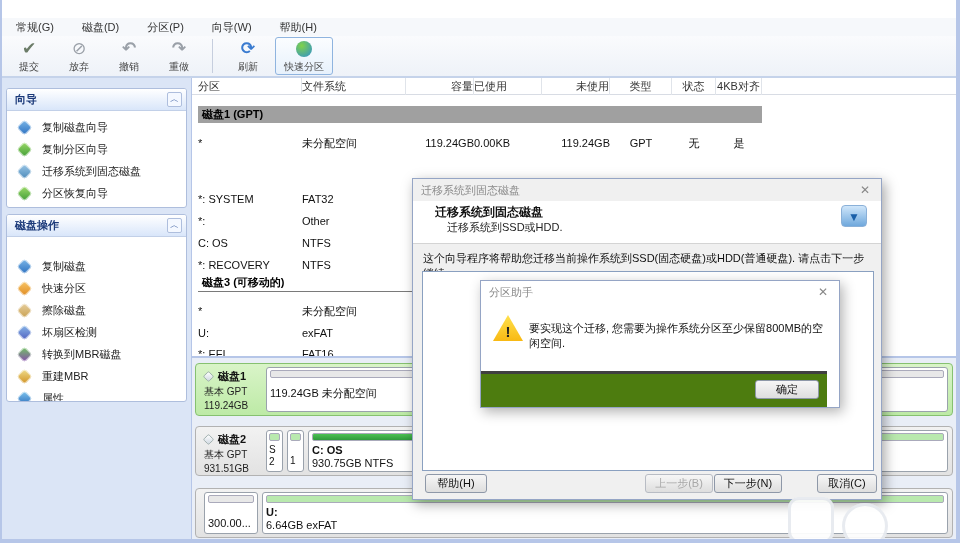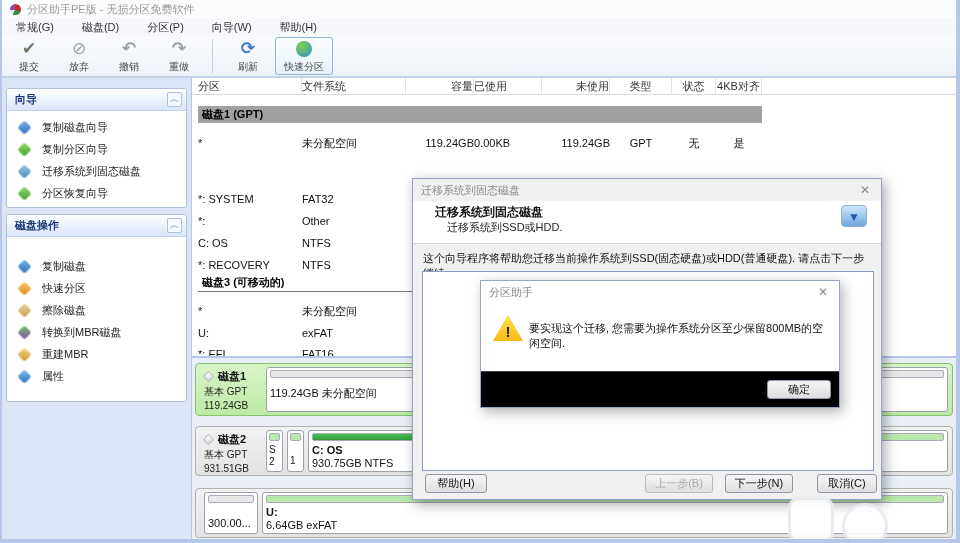--- a/index.html
+++ b/index.html
@@ -94,46 +94,42 @@
              color:#1a5fa8; font-size:12px; text-align:center; line-height:22px; }
   .wiz-sep { height:1px; background:#d4d4d4; }
   .wiz-body-text { position:absolute; left:10px; top:72px; width:452px; font-size:11px; color:#111; }
   .wiz-list { position:absolute; left:9px; top:92px; width:452px; height:200px; background:#fff; border:1px solid #8aa0c0; }
   .btn { background:linear-gradient(#f6f6f6,#dedede); border:1px solid #8e98a8; border-radius:3px;
          font-size:11px; color:#111; text-align:center; position:absolute; height:19px; line-height:17px;
          font-family:"Liberation Sans",sans-serif; }
   .btn.disabled { color:#a8a8a8; border-color:#b8bcc4; }
   .wiz-help { left:12px; bottom:6px; width:62px; }
   .wiz-back { left:232px; bottom:6px; width:68px; }
-  .wiz-next { left:312px; bottom:6px; width:68px; }
+  .wiz-next { left:301px; bottom:6px; width:68px; }
   .wiz-cancel { left:404px; bottom:6px; width:60px; }
   .msgbox { position:absolute; left:478px; top:280px; width:360px; height:128px; background:#fff;
             border:1px solid #95a5c5; box-shadow:3px 4px 12px rgba(0,0,0,.3); z-index:40; }
   .msg-body { position:relative; height:68px; }
   .warn-tri { position:absolute; left:12px; top:12px; width:30px; height:26px;
               background:linear-gradient(#ffe14d,#f8b913); clip-path:polygon(50% 0,100% 100%,0 100%); }
   .warn-tri span { position:absolute; left:0; right:0; bottom:1px; text-align:center; font-size:15px; font-weight:bold; color:#222; }
   .msg-text { position:absolute; left:48px; top:18px; width:296px; font-size:11px; color:#111; }
-  .msg-footer { position:absolute; left:0; right:0; bottom:0; height:36px; background:#000000; border-top:1px solid #404040; }
+  .msg-footer { position:absolute; left:0; right:12px; bottom:0; height:36px; background:#4d7c0f; border-top:3px solid #404040; }
   .msg-ok { right:8px; bottom:8px; width:64px; }
   
   .wm1 { position:absolute; left:786px; top:497px; width:46px; height:46px; border-radius:11px;
          background:rgba(255,255,255,.93); z-index:50; box-shadow:inset 0 0 0 3px rgba(210,215,225,.5); }
   .wm2 { position:absolute; left:840px; top:503px; width:46px; height:46px; border-radius:50%;
          background:rgba(255,255,255,.88); z-index:50; box-shadow:inset 0 0 0 3px rgba(210,215,225,.5); }
 </style>
 </head>
 <body>
 
 <div class="app">
 
-  <div class="titlebar">
-    <div class="app-icon"></div>
-    <div class="title-text">分区助手PE版 - 无损分区免费软件</div>
-  </div>
 
   <div class="menubar">
     <div class="menu-item">常规(G)</div>
     <div class="menu-item">磁盘(D)</div>
     <div class="menu-item">分区(P)</div>
     <div class="menu-item">向导(W)</div>
     <div class="menu-item">帮助(H)</div>
   </div>
 
   <div class="toolbar">
@@ -200,20 +196,24 @@
           <span class="s-ico ic-blue"></span>
           <span class="s-label">复制磁盘</span>
         </div>
         <div class="s-item">
           <span class="s-ico ic-orange"></span>
           <span class="s-label">快速分区</span>
         </div>
         <div class="s-item">
           <span class="s-ico ic-tan"></span>
           <span class="s-label">擦除磁盘</span>
+        </div>
+        <div class="s-item">
+          <span class="s-ico ic-multi"></span>
+          <span class="s-label">坏扇区检测</span>
         </div>
         <div class="s-item">
           <span class="s-ico ic-purple"></span>
           <span class="s-label">转换到MBR磁盘</span>
         </div>
         <div class="s-item">
           <span class="s-ico ic-gold"></span>
           <span class="s-label">重建MBR</span>
         </div>
         <div class="s-item">

